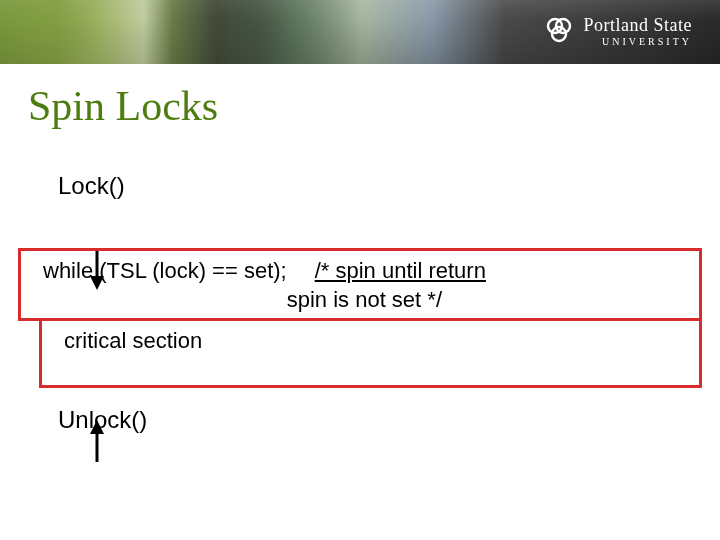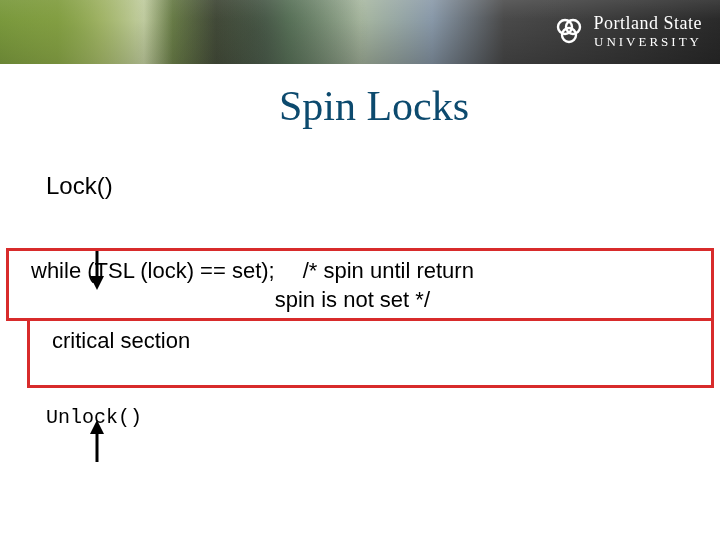--- a/index.html
+++ b/index.html
@@ -24,60 +24,59 @@
     content: "";
     position: absolute;
     inset: 0;
     background:
       radial-gradient(circle at 10% 50%, rgba(120,150,60,0.6) 0%, transparent 30%),
       radial-gradient(circle at 35% 50%, rgba(50,60,50,0.5) 0%, transparent 25%),
       linear-gradient(to bottom, rgba(255,255,255,0.1) 0%, transparent 30%, rgba(0,0,0,0.2) 100%);
   }
   .logo-wrap {
     position: absolute;
-    right: 18px;
+    right: 28px;
     top: 14px;
     display: flex;
     align-items: center;
     gap: 8px;
     color: #fff;
     z-index: 2;
   }
   .logo-text {
     font-family: 'Trajan Pro', 'Palatino Linotype', Georgia, serif;
     font-size: 18px;
     letter-spacing: 0.5px;
     line-height: 1;
   }
   .logo-sub {
-    font-size: 13px;
+    font-size: 10px;
     letter-spacing: 3px;
     text-align: right;
     margin-top: 2px;
   }
   .title {
     font-size: 42px;
     font-family: Georgia, serif;
-    color: #0c4a6e;
+    color: #4d7c0f;
     margin: 18px 0 0 28px;
-    text-align: center;
   }
   .content {
     position: relative;
-    padding: 0 6px;
+    padding: 0 18px;
   }
   .lock-label {
     font-family: Arial, Helvetica, sans-serif;
     font-size: 24px;
     color: #000;
     margin: 42px 0 0 40px;
   }
   .unlock-label {
-    font-family: Liberation Mono, monospace;
-    font-size: 20px;
+    font-family: Liberation Sans, sans-serif;
+    font-size: 24px;
     color: #000;
     margin: 18px 0 16px 40px;
   }
   .arrow-down {
     position: absolute;
     left: 88px;
     top: 76px;
   }
   .arrow-up {
     position: absolute;
@@ -107,20 +106,21 @@
     height: 70px;
     margin-left: 21px;
   }
   .box1-text {
     display: flex;
     align-items: flex-start;
     gap: 28px;
   }
   .comment {
     flex: 0 0 auto;
+    text-decoration: underline;
   }
 </style>
 </head>
 <body>
 
 <div class="header">
   <div class="logo-wrap">
     <svg width="34" height="34" viewBox="0 0 34 34">
       <g stroke="#fff" stroke-width="2.4" fill="none">
         <circle cx="13" cy="12" r="7"></circle>

